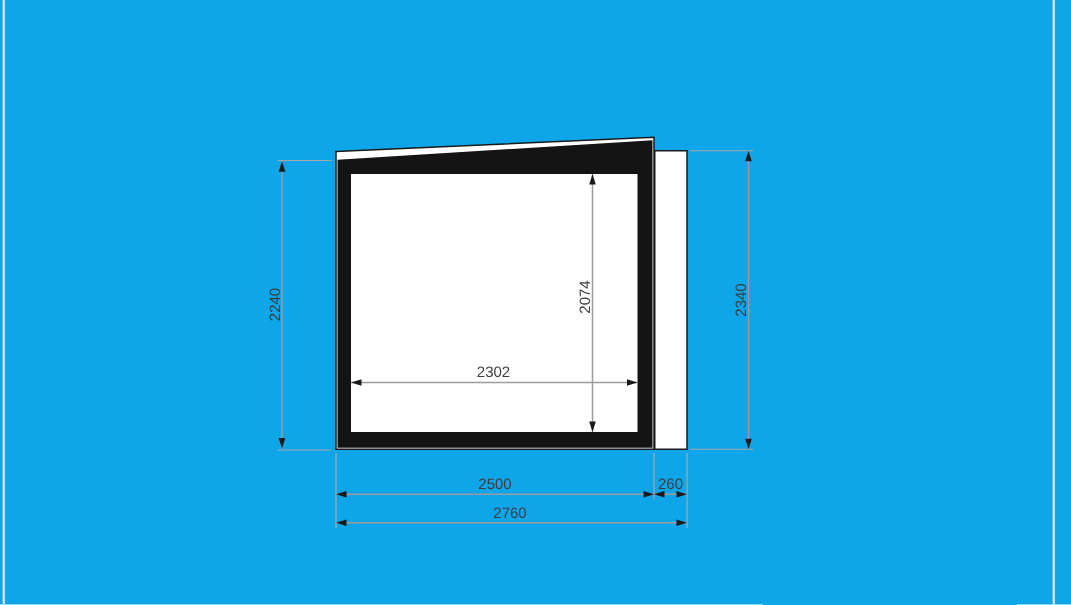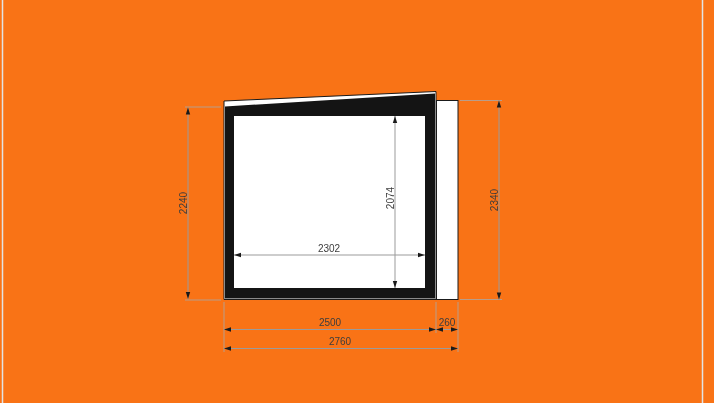--- a/index.html
+++ b/index.html
@@ -1,16 +1,16 @@
 <!DOCTYPE html>
 <html><head>
 <meta charset="utf-8">
 <style>
   html,body{margin:0;padding:0;background:#ffffff;width:714px;height:403px;overflow:hidden;}
-  #stage{position:relative;width:714px;height:403px;background:#f97316;}
+  #stage{position:relative;width:714px;height:403px;background:#0ea5e9;}
   svg{position:absolute;left:0;top:0;display:block;}
   .outline{fill:#ffffff;stroke:#1a1a1a;stroke-width:1;}
   .dimline{stroke:#9b9b9b;stroke-width:1;fill:none;}
   .extline{stroke:#a8a8a8;stroke-width:0.8;fill:none;}
   .arrow{fill:#1a1a1a;stroke:none;}
   .dimtext{font-family:"Liberation Sans","DejaVu Sans",sans-serif;font-size:10px;fill:#3d3d3d;}
   .edge{stroke:#e3e3e3;stroke-width:1.5;}
 </style>
 </head>
 <body>

